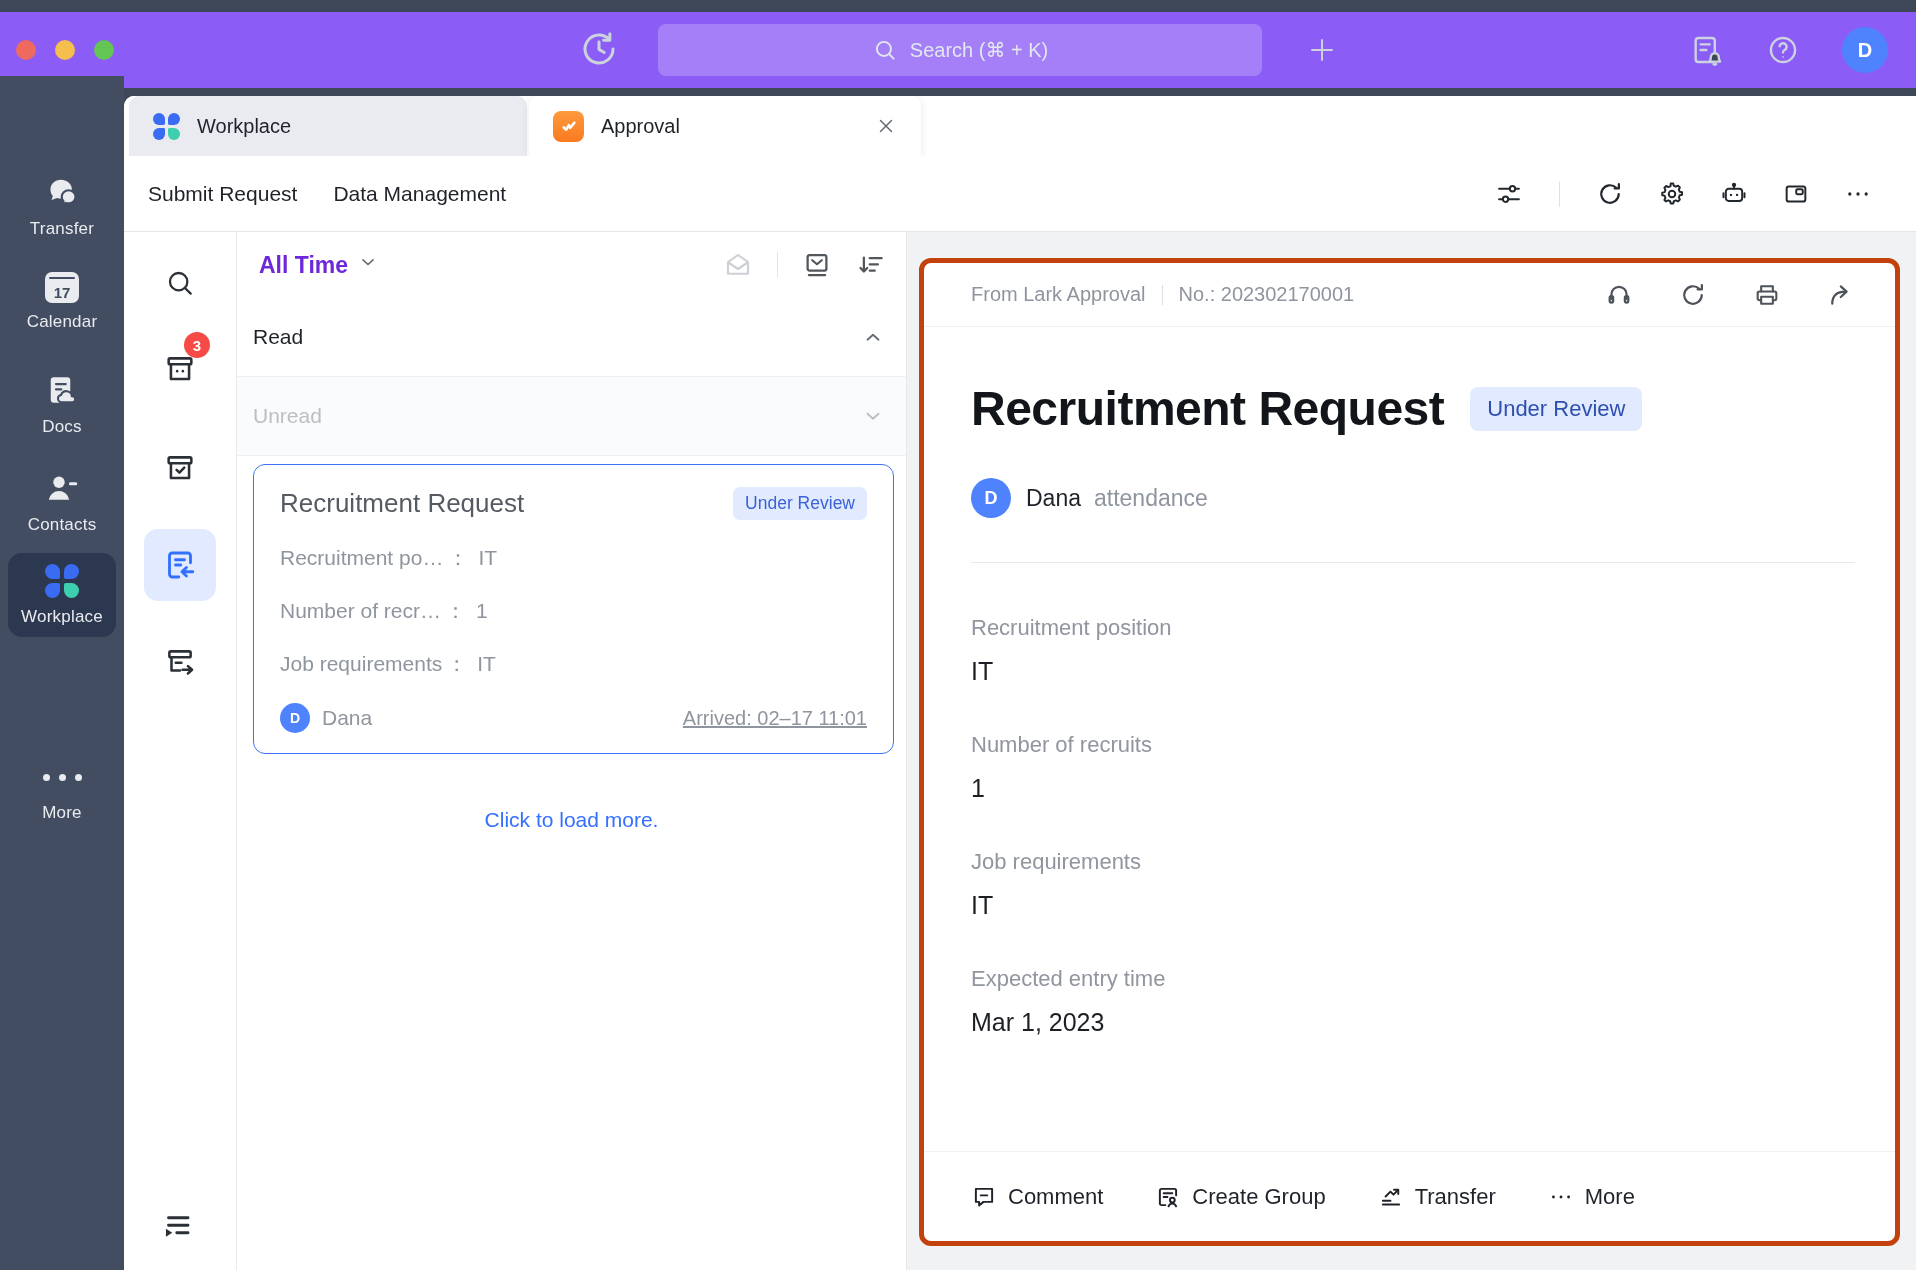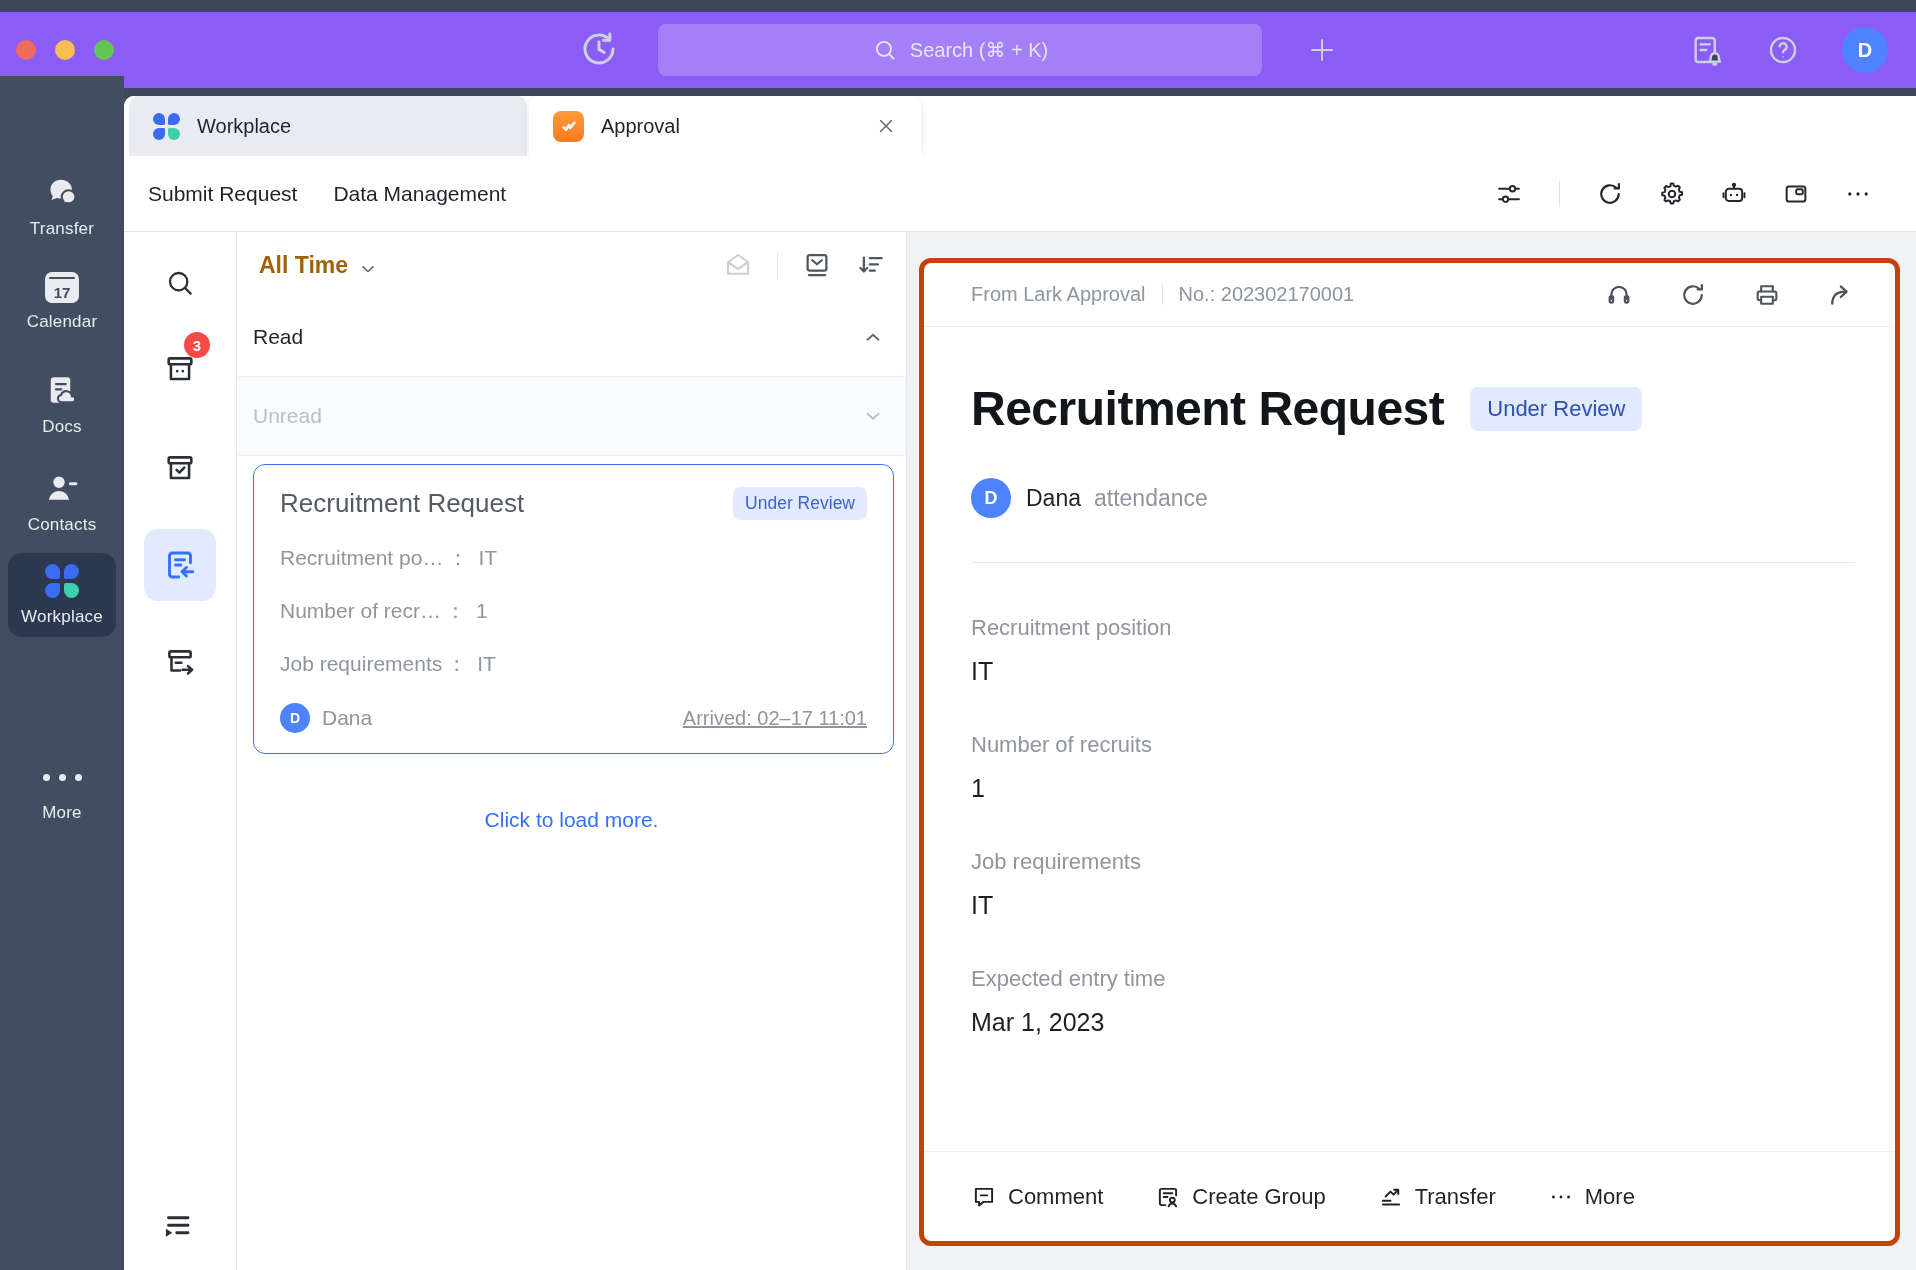--- a/index.html
+++ b/index.html
@@ -74,21 +74,21 @@
   .rail{position:relative;width:112px;border-right:1px solid #e9eaee;flex:0 0 auto;background:#fff;}
   .rail-btn{position:absolute;left:32px;width:48px;height:48px;display:flex;align-items:center;justify-content:center;color:#2b2f36;background:none;border:none;padding:0;cursor:pointer;}
   .rail-sel{position:absolute;left:20px;top:297px;width:72px;height:72px;border-radius:14px;background:#e1eaff;color:#3370ff;display:flex;align-items:center;justify-content:center;border:none;cursor:pointer;}
   .rail-badge{position:absolute;left:60px;top:100px;min-width:26px;height:26px;border-radius:13px;background:#f54a45;color:#fff;
     font-size:15px;font-weight:bold;display:flex;align-items:center;justify-content:center;padding:0 4px;box-sizing:border-box;}
   .rail-collapse{position:absolute;left:34px;bottom:26px;color:#2b2f36;background:none;border:none;padding:0;cursor:pointer;}
 
   
   .listpanel{width:669px;flex:0 0 auto;background:#fff;display:flex;flex-direction:column;}
   .lp-header{height:66px;display:flex;align-items:center;padding:0 20px 0 16px;}
-  .lp-filter{display:flex;align-items:flex-end;gap:10px;font-size:23px;font-weight:600;color:#a16207;background:none;border:none;cursor:pointer;}
+  .lp-filter{display:flex;align-items:flex-start;gap:10px;font-size:23px;font-weight:600;color:#6d28d9;background:none;border:none;cursor:pointer;}
   .lp-hicons{margin-left:auto;display:flex;align-items:center;gap:24px;}
   .lp-hicons .vdiv{width:1px;height:26px;background:#e3e5e8;}
   .lp-hicons button{background:none;border:none;padding:0;cursor:pointer;}
   .ic-disabled{color:#ccd0d5;}
   .ic-gray{color:#51565d;}
   .lp-row{height:78px;display:flex;align-items:center;padding:0 22px 0 16px;font-size:21px;cursor:pointer;}
   .row-unread{border-top:1px solid #eff0f2;border-bottom:1px solid #eff0f2;background:#fafbfc;color:#bbbfc4;}
   .row-read{color:#1f2329;}
   .lp-row .chev{margin-left:auto;}
 

